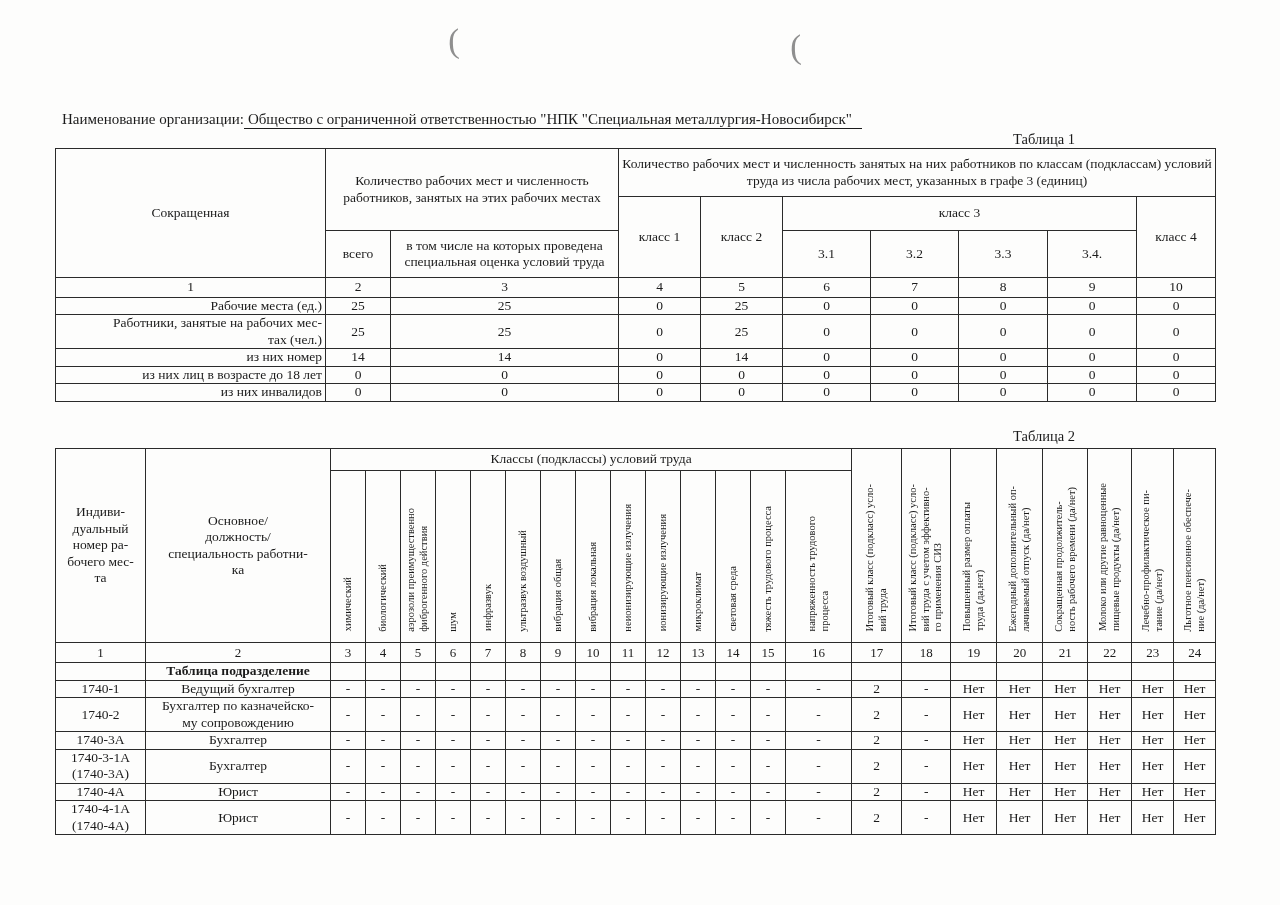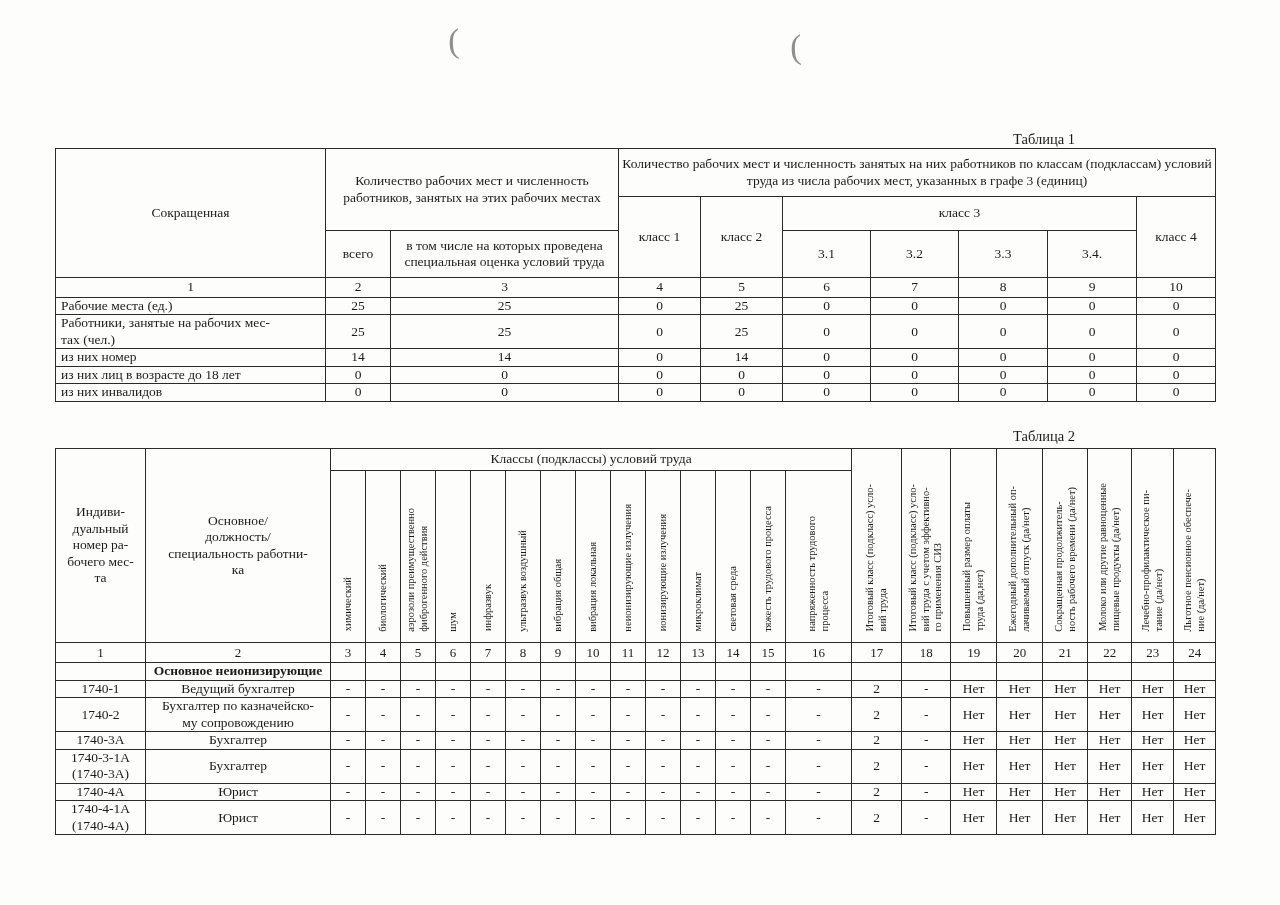--- a/index.html
+++ b/index.html
@@ -25,21 +25,21 @@
   td { border:1px solid #2a2a2a; font-size:13.5px; line-height:1.22; text-align:center;
        vertical-align:middle; padding:0 3px; white-space:pre-line; overflow:hidden;
        font-family:"Liberation Serif", serif; color:#1b1b1b; }
 
   
   .t1 { top:148px; }
   .t1 .hr1 { height:48px; }
   .t1 .hr2 { height:34px; }
   .t1 .hr3 { height:47px; }
   .t1 .numrow td { height:20px; }
-  .t1 .lbl { text-align:left; padding-left:5px; }
+  .t1 .lbl { text-align:right; padding-left:5px; }
 
   
   .t2 { top:448px; }
   .t2 .hr1 { height:22px; }
   .t2 .hr2 { height:172px; }
   .t2 .numrow td { height:20px; font-size:13px; }
   .t2 .secrow td { height:18px; }
   .t2 .sec { font-weight:bold; }
   .t2 .idc { font-size:13.5px;margin-top:16px; }
   .t2 .hcell { font-size:13.5px; }
@@ -49,20 +49,23 @@
 </style>
 </head>
 <body>
 
 <div class="page">
 
   <span class="artifact a1">(</span>
   <span class="artifact a2">(</span>
 
 
+  <div class="orgline">
+    <span>Наименование организации:</span><span class="orgname">Общество с ограниченной ответственностью "НПК "Специальная металлургия-Новосибирск"</span>
+  </div>
 
   <div class="tcap tcap1">Таблица 1</div>
 
   <table class="t1">
     <colgroup>
       <col style="width:270px">
         <col style="width:65px">
         <col style="width:228px">
       <col style="width:82px">
         <col style="width:82px">
@@ -270,21 +273,21 @@
           <td>20</td>
           <td>21</td>
           <td>22</td>
           <td>23</td>
           <td>24</td>
         </tr>
     </tbody>
       <tbody>
         <tr class="secrow">
           <td></td>
-          <td class="sec">Основное неионизирующие</td>
+          <td class="sec">Таблица подразделение</td>
           <td></td>
           <td></td>
           <td></td>
           <td></td>
           <td></td>
           <td></td>
           <td></td>
           <td></td>
           <td></td>
           <td></td>

